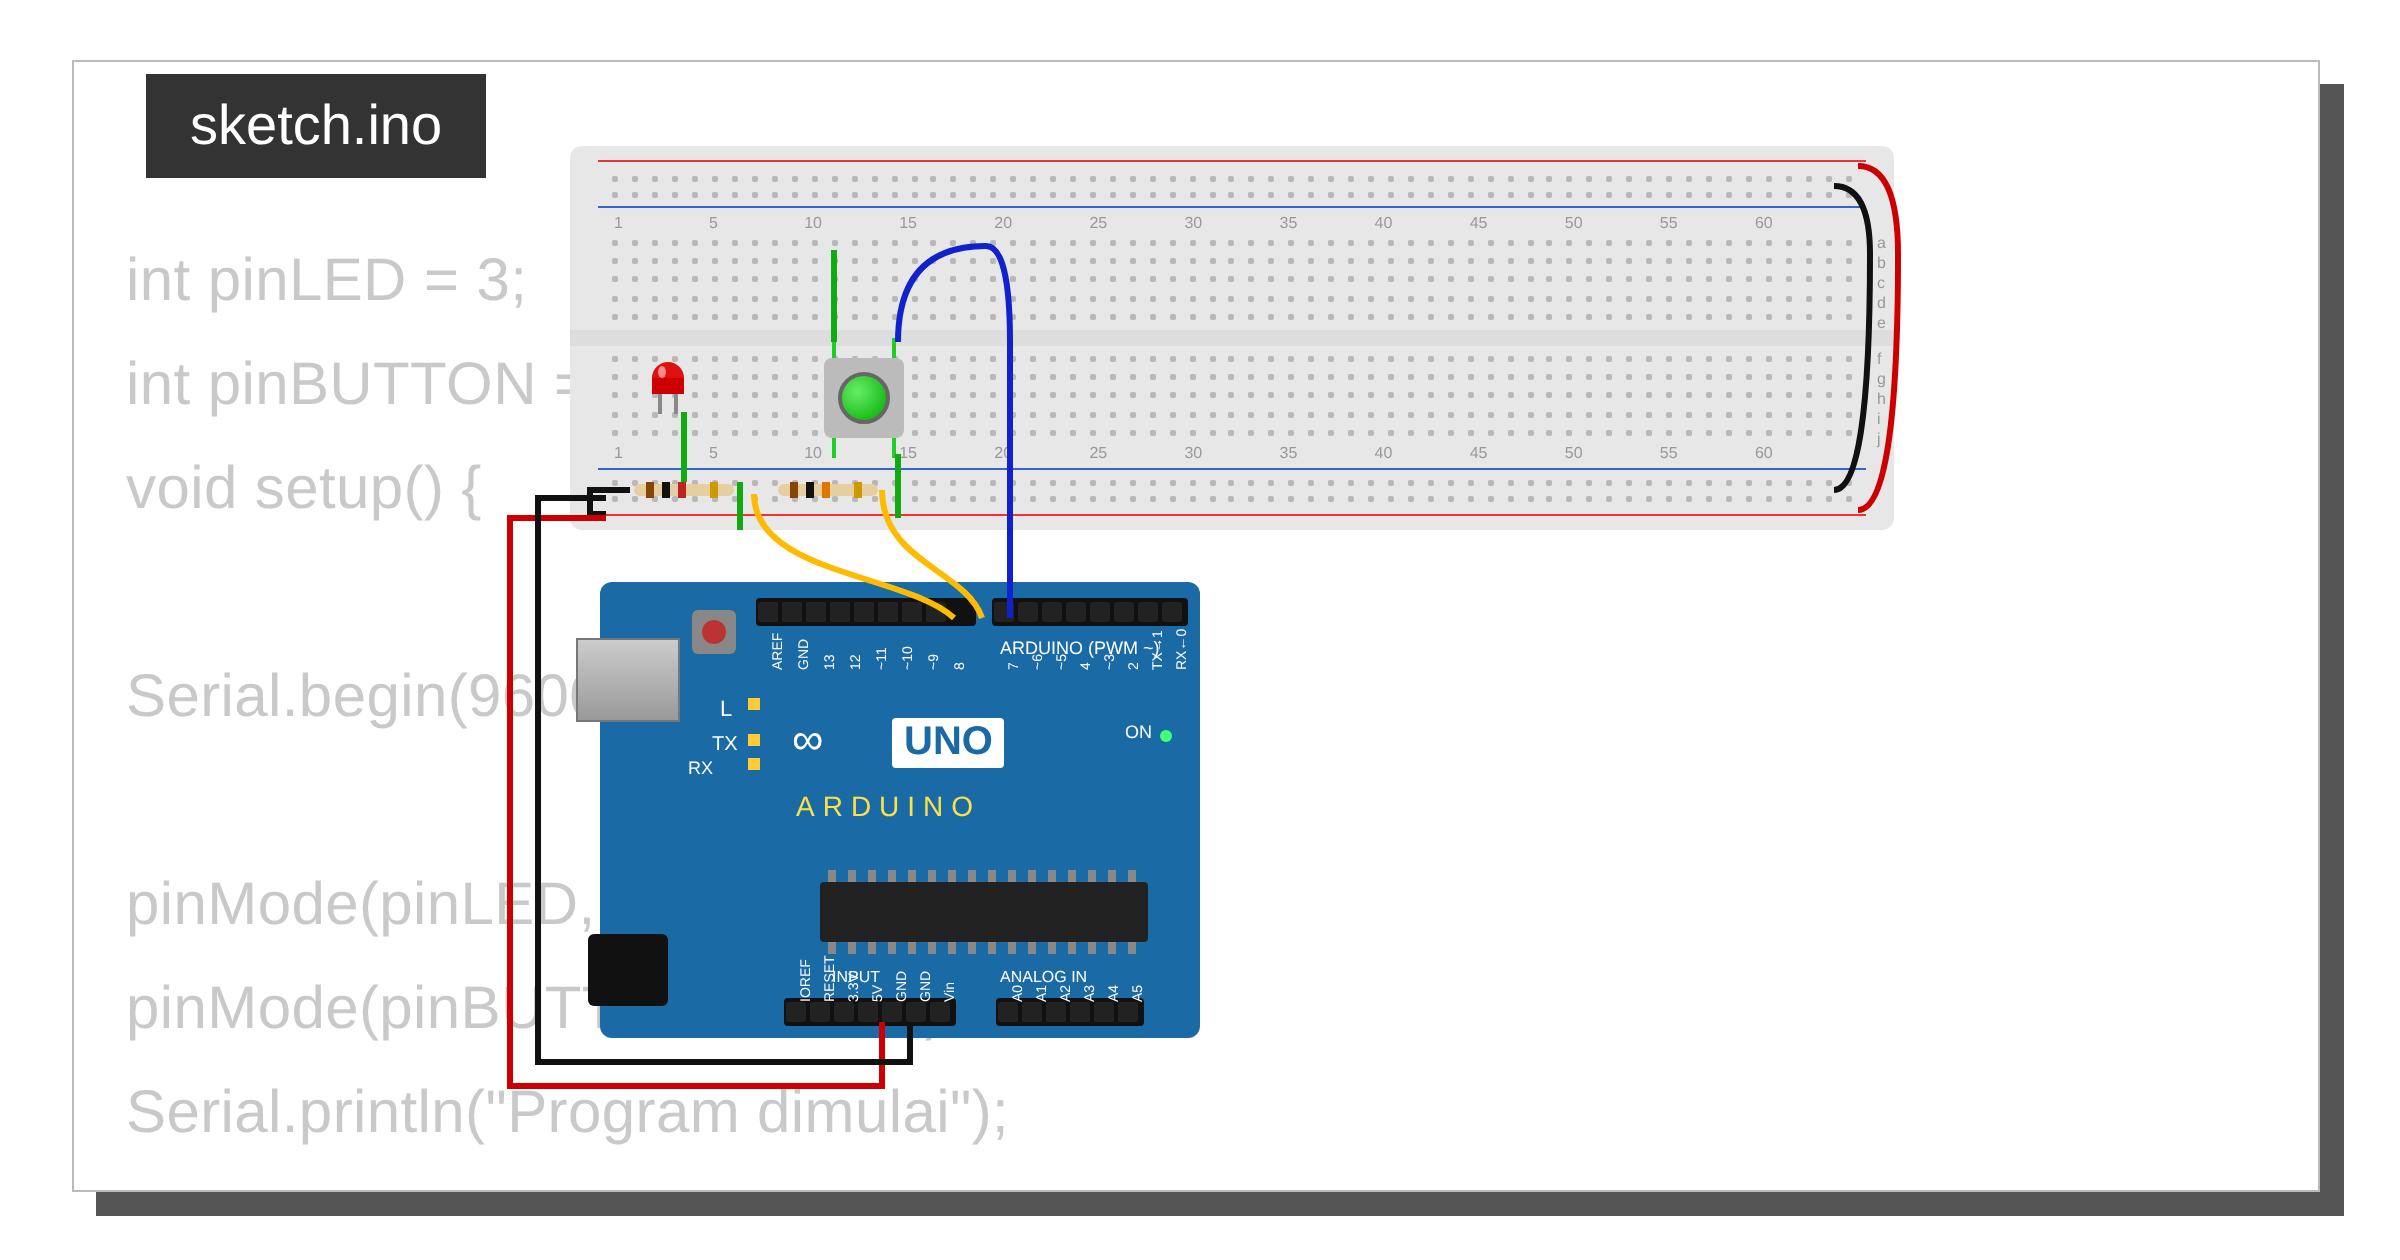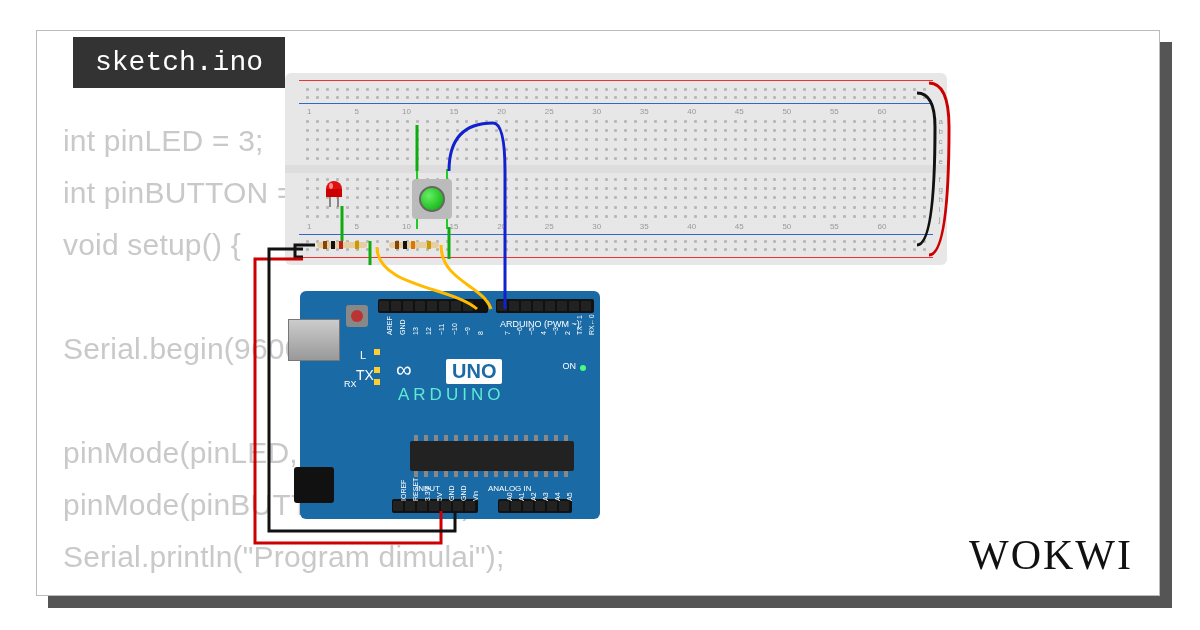--- a/index.html
+++ b/index.html
@@ -3,21 +3,21 @@
 <meta charset="utf-8">
 <style>
   html,body{margin:0;padding:0;width:1200px;height:630px;background:#fff;font-family:Arial,Helvetica,sans-serif;overflow:hidden}
   .card{
     position:absolute;left:36px;top:30px;width:1122px;height:564px;
     background:#fff;border:1px solid #bbb;
     box-shadow:12px 12px 0 0 #555;
   }
   .tab{
     position:absolute;left:36px;top:6px;background:#333;color:#fff;
-    padding:10px 22px;font-size:28px;font-family:Liberation Mono, monospace;
+    padding:10px 22px;font-size:28px;font-family:Liberation Sans, sans-serif;
   }
   
   .code{
     position:absolute;left:26px;top:54px;color:#c9c9c9;
     font-family:"Helvetica Neue",Arial,sans-serif;font-size:30px;line-height:52px;
     white-space:pre;letter-spacing:0.2px;
   }
   .logo{
     position:absolute;right:26px;bottom:16px;
     font-family:"Comic Sans MS","Segoe Script",cursive;
@@ -55,21 +55,21 @@
   .uno .pins span{width:10px;height:10px;margin:2px 1px;background:#222;border-radius:1px}
   .uno .chip{position:absolute;left:110px;top:150px;width:164px;height:30px;background:#222;border-radius:2px}
   .uno .chip::before,.uno .chip::after{content:"";position:absolute;left:4px;right:4px;height:6px;background:repeating-linear-gradient(90deg,#888 0 4px,transparent 4px 10px)}
   .uno .chip::before{top:-6px}.uno .chip::after{bottom:-6px}
   .uno .usb{position:absolute;left:-12px;top:28px;width:50px;height:40px;background:linear-gradient(#ccc,#999);border:1px solid #777}
   .uno .jack{position:absolute;left:-6px;top:176px;width:40px;height:36px;background:#111;border-radius:3px}
   .uno .reset{position:absolute;left:46px;top:14px;width:22px;height:22px;background:#888;border-radius:3px;display:flex;align-items:center;justify-content:center}
   .uno .reset div{width:12px;height:12px;border-radius:50%;background:#b33}
   .uno .infinity{position:absolute;left:96px;top:66px;color:#fff;font-size:22px;font-family:Arial}
   .uno .unotxt{position:absolute;left:146px;top:68px;color:#fff;font-size:20px;font-weight:bold;font-family:Arial;background:#fff;color:#1a6aa6;padding:1px 6px;border-radius:2px}
-  .uno .ard{position:absolute;left:98px;top:94px;color:#5eead4;font-size:17px;letter-spacing:4px}
+  .uno .ard{position:absolute;left:98px;top:104px;color:#fde047;font-size:14px;letter-spacing:4px}
   .uno .on{position:absolute;right:14px;top:74px;width:6px;height:6px;border-radius:50%;background:#4f7}
   .tinylbl{position:absolute;color:#fff;font-size:7px;transform:rotate(-90deg);transform-origin:left top;white-space:nowrap}
 </style>
 </head>
 <body>
 
 <div class="card">
 
   <div class="tab">sketch.ino</div>
 
@@ -1080,21 +1080,21 @@
         <span></span>
         <span></span>
         <span></span>
         <span></span>
         <span></span>
         <span></span>
       </div>
     <div class="label" style="left:200px;top:28px;font-size:9px">ARDUINO (PWM ~)</div>
     <div class="label" style="left:60px;top:58px;font-size:11px">L</div>
     <div style="position:absolute;left:74px;top:58px;width:6px;height:6px;background:#fc3"></div>
-    <div class="label" style="left:56px;top:76px;font-size:14px">TX</div>
+    <div class="label" style="left:56px;top:76px;font-size:10px">TX</div>
     <div style="position:absolute;left:74px;top:76px;width:6px;height:6px;background:#fc3"></div>
     <div class="label" style="left:44px;top:88px;font-size:9px">RX</div>
     <div style="position:absolute;left:74px;top:88px;width:6px;height:6px;background:#fc3"></div>
     <div class="infinity">∞</div>
     <div class="unotxt">UNO</div>
     <div class="ard">ARDUINO</div>
     <div class="on"></div>
     <div class="label" style="right:24px;top:70px;font-size:9px">ON</div>
     <div class="chip"></div>
     <div class="pins" style="left:92px;bottom:6px;width:86px" id="ppins">
@@ -1108,21 +1108,21 @@
       </div>
     <div class="pins" style="left:198px;bottom:6px;width:74px" id="apins">
         <span></span>
         <span></span>
         <span></span>
         <span></span>
         <span></span>
         <span></span>
       </div>
     <div class="label" style="left:116px;bottom:26px;font-size:8px">INPUT</div>
-    <div class="label" style="left:188px;bottom:26px;font-size:8px">ANALOG IN</div>
+    <div class="label" style="left:200px;bottom:26px;font-size:8px">ANALOG IN</div>
     <div id="dlabels">
         <div class="tinylbl" style="left: 86px; top: 44px;">AREF</div>
         <div class="tinylbl" style="left: 99px; top: 44px;">GND</div>
         <div class="tinylbl" style="left: 112px; top: 44px;">13</div>
         <div class="tinylbl" style="left: 125px; top: 44px;">12</div>
         <div class="tinylbl" style="left: 138px; top: 44px;">~11</div>
         <div class="tinylbl" style="left: 151px; top: 44px;">~10</div>
         <div class="tinylbl" style="left: 164px; top: 44px;">~9</div>
         <div class="tinylbl" style="left: 177px; top: 44px;">8</div>
         <div class="tinylbl" style="left: 204px; top: 44px;">7</div>
@@ -1172,14 +1172,13 @@
 
     <path d="M404,214 C404,250 446,254 454,278" stroke="#fb0" stroke-width="3" fill="none"></path>
 
     <path d="M404,480 L404,512 L218,512 L218,228 L266,228" stroke="#c00" stroke-width="3" fill="none"></path>
 
     <path d="M418,480 L418,500 L232,500 L232,218 L266,218" stroke="#111" stroke-width="3" fill="none"></path>
 
     <path d="M380,140 L380,94" stroke="#1a1" stroke-width="3" fill="none"></path>
   </svg>
 
-  <div class="logo">WOKWI</div>
 </div>
 
 </body></html>

